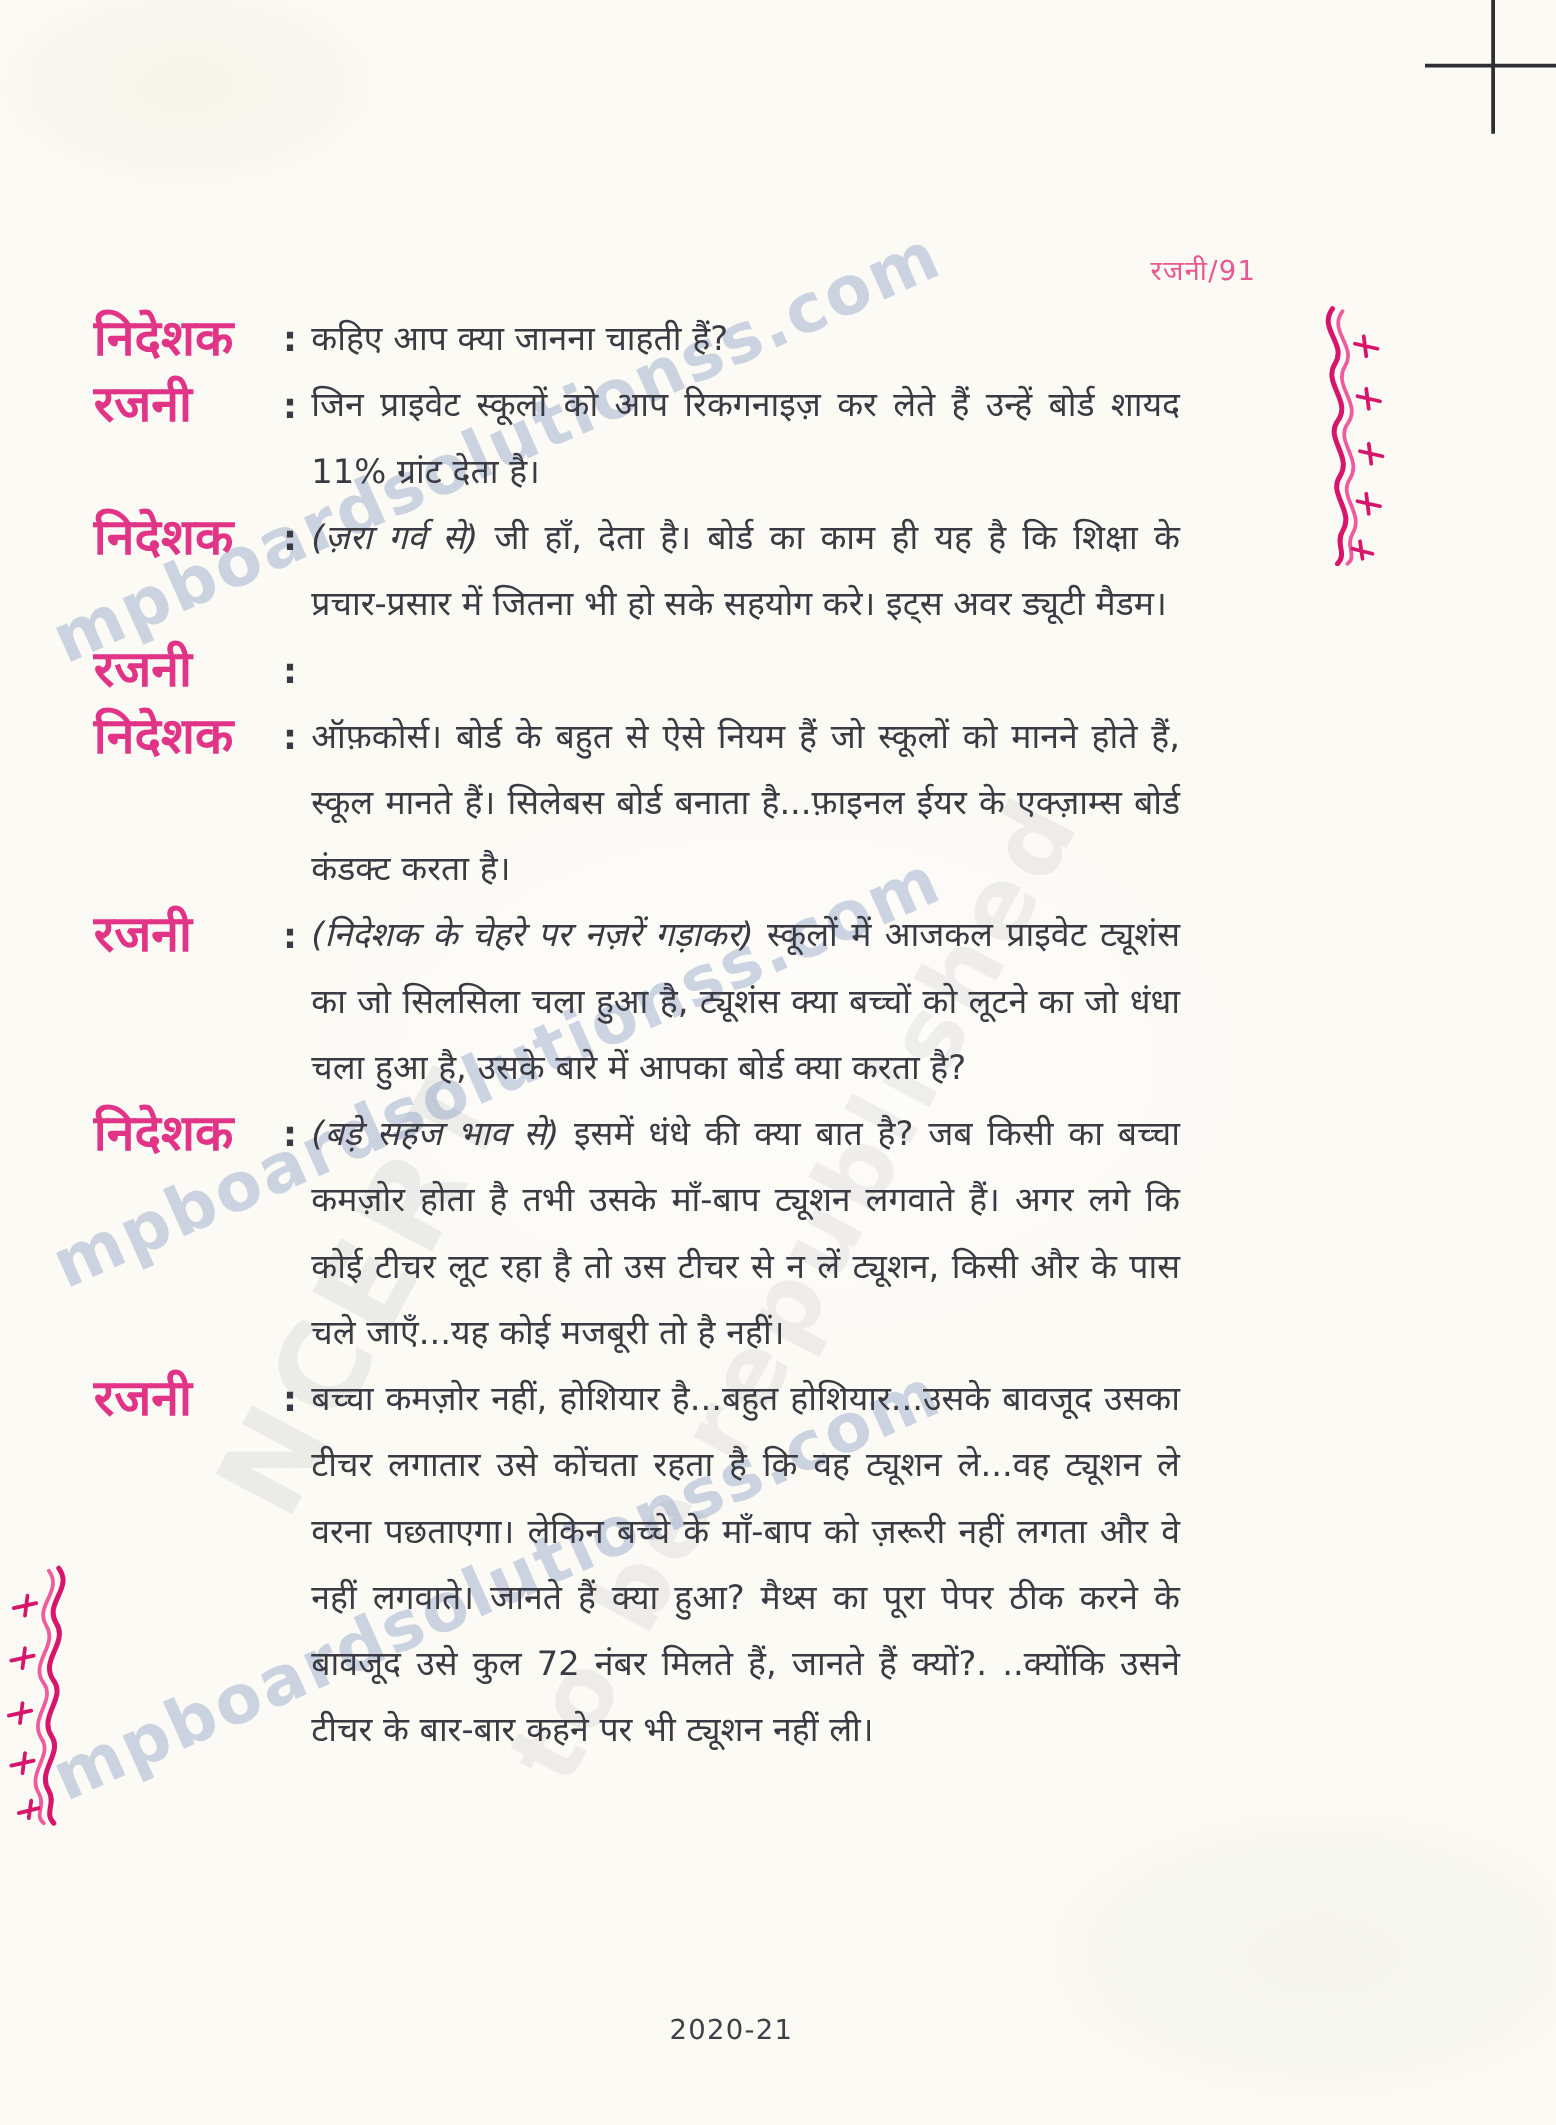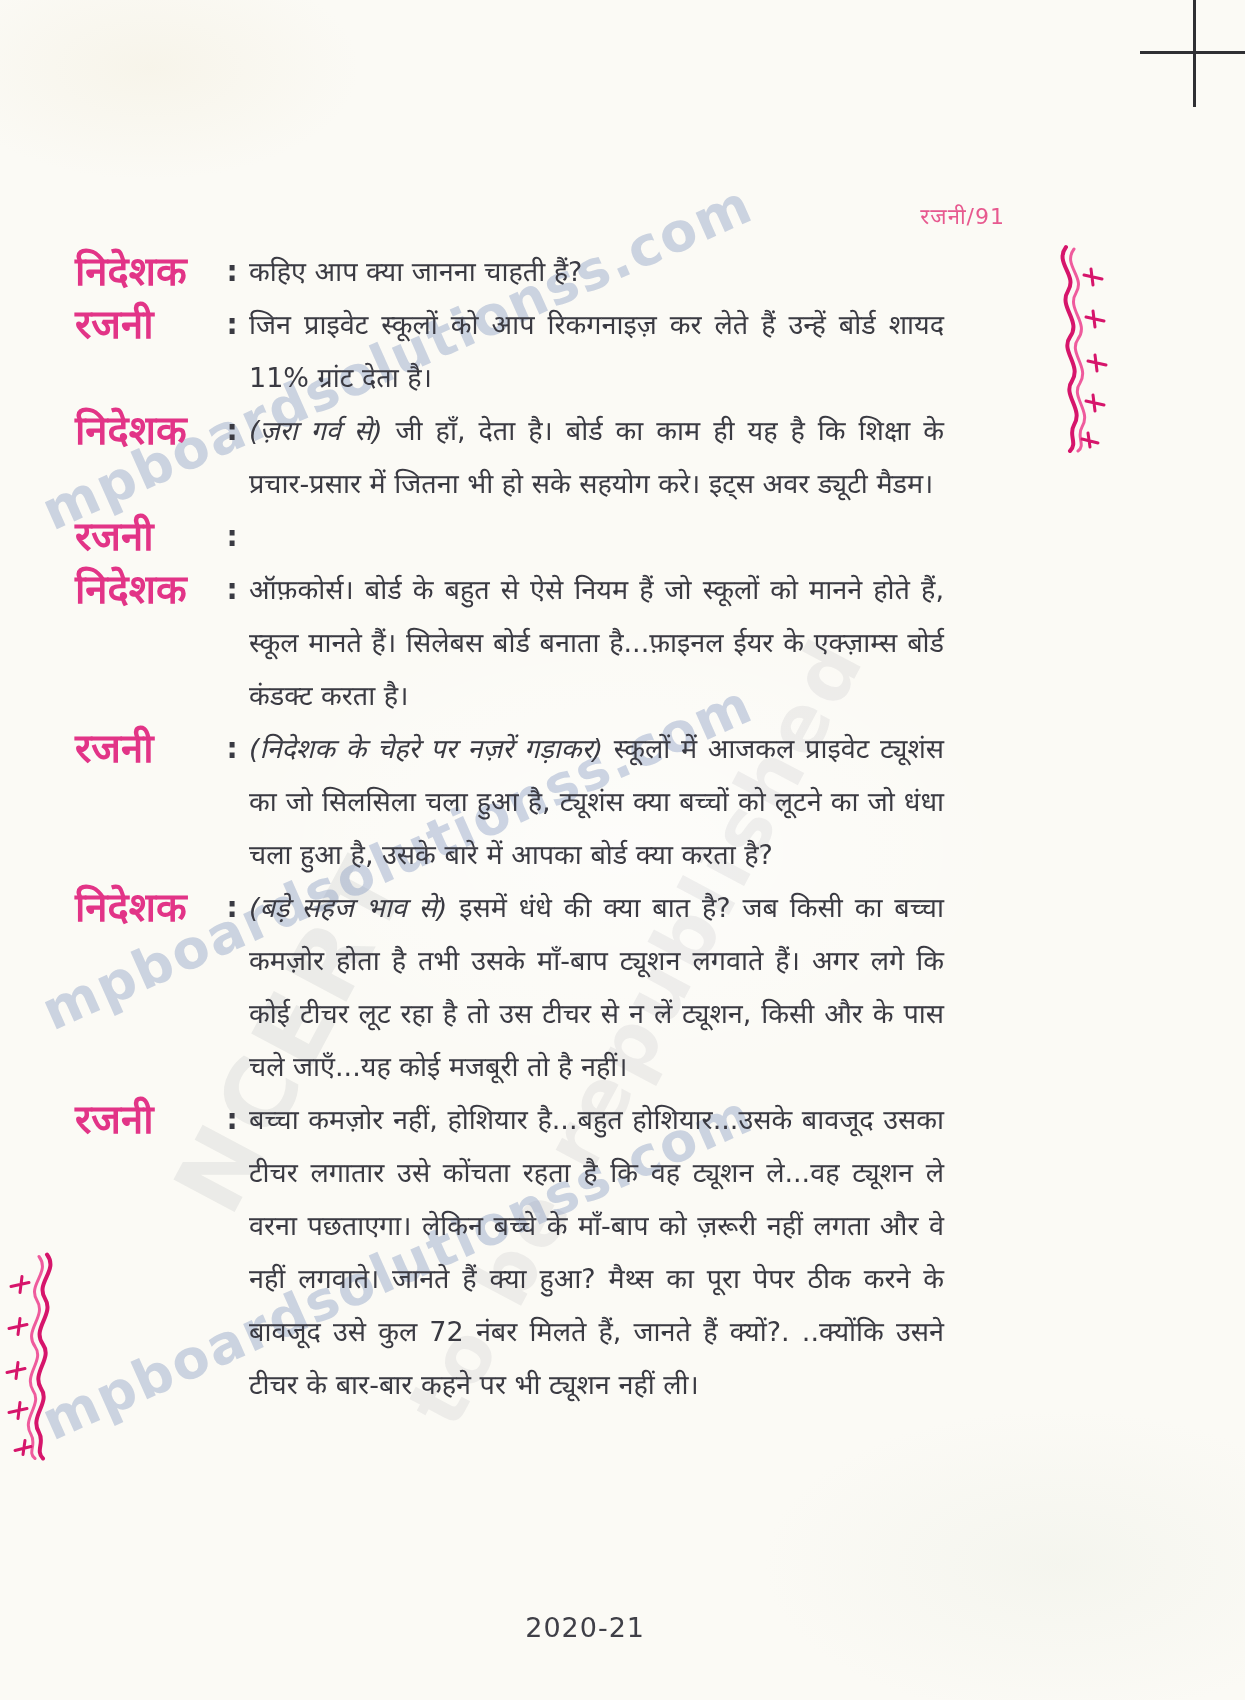--- a/index.html
+++ b/index.html
@@ -64,21 +64,21 @@
     width: 695px; flex: 0 0 695px;
     font-size: 27px; color: #3a3a42;
     line-height: 53px;
     text-align: justify; text-justify: inter-word;
   }
   .direction { font-weight: 400; font-style: italic; }
 
   
   .footer {
     position: absolute; top: 1612px; left: 47%; transform: translateX(-50%);
-    font-size: 27px; color: #3f3f47; letter-spacing: 1px;
+    font-size: 22px; color: #3f3f47; letter-spacing: 1px;
     z-index: 2;
   }
 
   
   .squiggle { position: absolute; z-index: 2; }
   .squiggle-right { left: 1036px; top: 243px; }
   .squiggle-left  { left: 2px; top: 1248px; transform: scaleX(-1); }
 </style>
 </head>
 <body>

